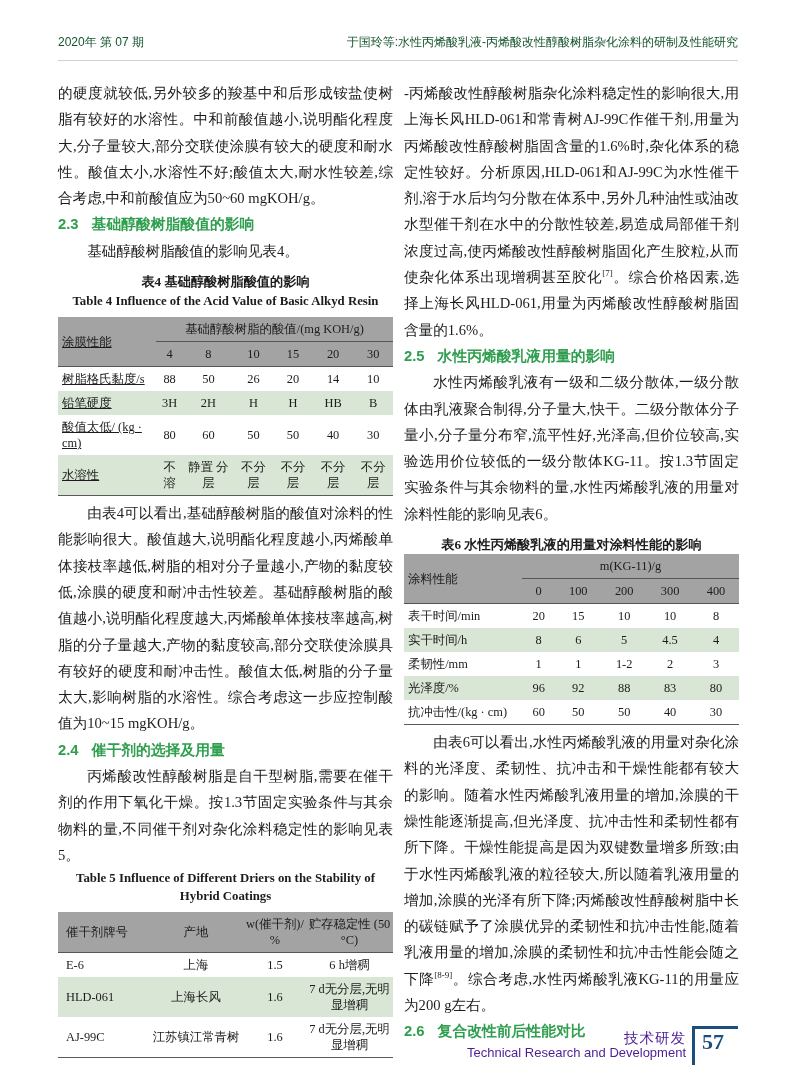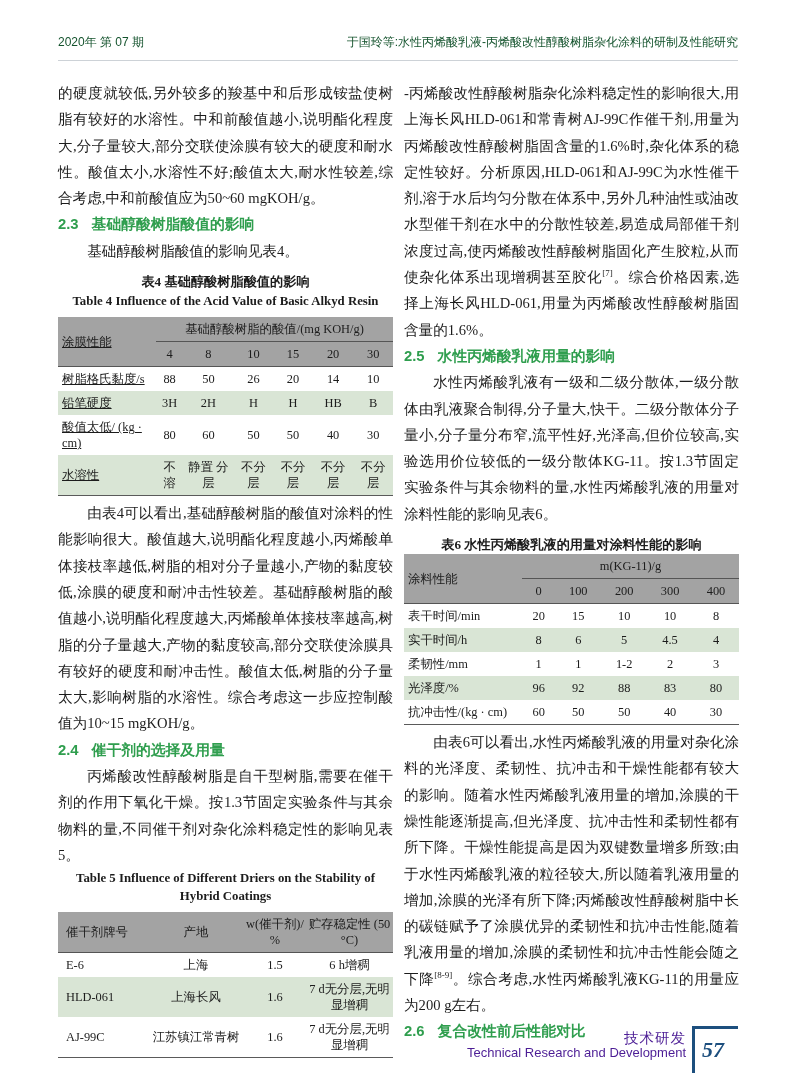--- a/index.html
+++ b/index.html
@@ -44,22 +44,22 @@
   .t5 th:nth-child(2), .t5 td:nth-child(2) { width:92px; }
   .t5 th:nth-child(3), .t5 td:nth-child(3) { width:58px; }
 
   
   .pg-footer { position:absolute; top:1026px; right:56px; display:flex; align-items:flex-start; }
   .f-text { text-align:right; color:#4c1d95; font-family:"Liberation Sans","DejaVu Sans",sans-serif;
             padding-top:4px; }
   .f-zh { font-size:14.5px; letter-spacing:1px; line-height:17px; }
   .f-en { font-size:13px; line-height:11px; }
   .f-num { margin-left:6px; border-top:3px solid #1d4f7e; border-left:3px solid #1d4f7e;
-           color:#1d4f7e; font-style:italic; font-weight:bold; font-size:22px;
-           padding:8px 14px 10px 7px; }
+           color:#1d4f7e; font-weight:bold; font-size:22px;
+           padding:0 14px 10px 7px; }
 </style>
 </head>
 <body>
 
 <div class="page">
 
   <div class="pg-header">
     <span>2020年  第 07 期</span>
     <span>于国玲等:水性丙烯酸乳液-丙烯酸改性醇酸树脂杂化涂料的研制及性能研究</span>
   </div>

